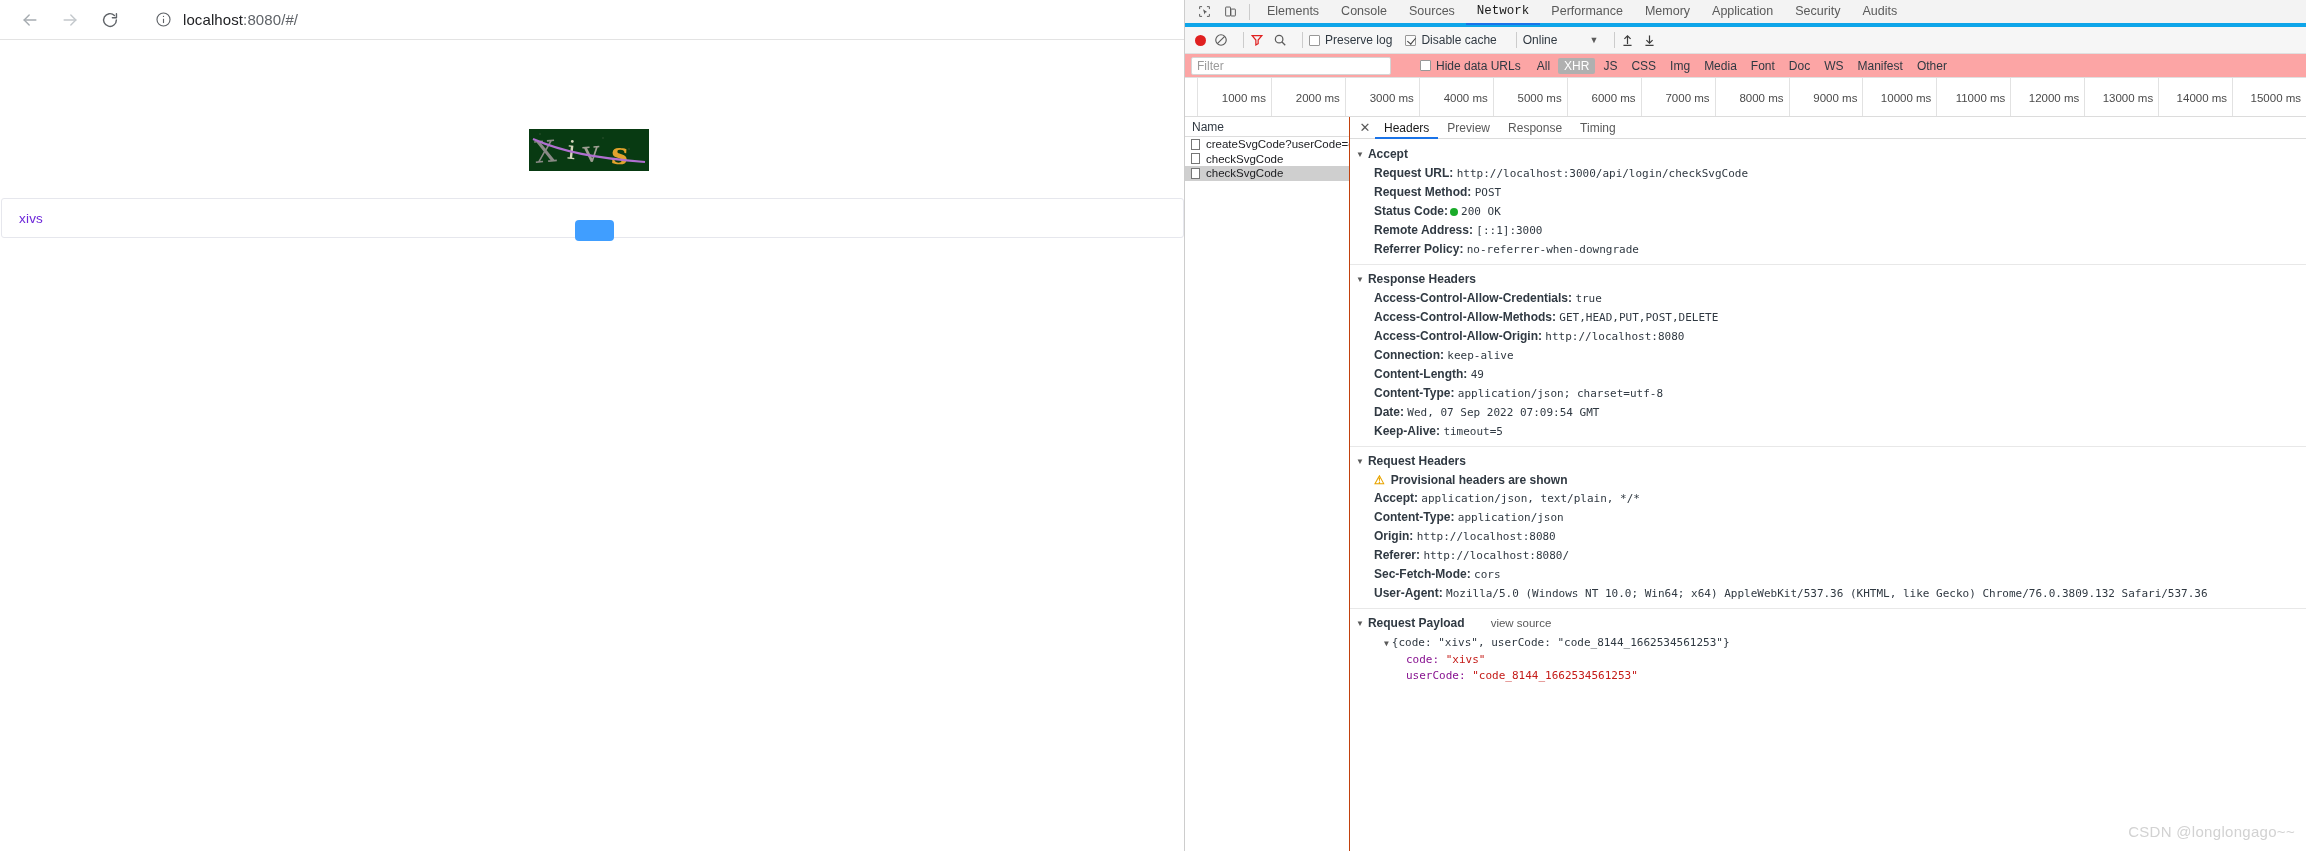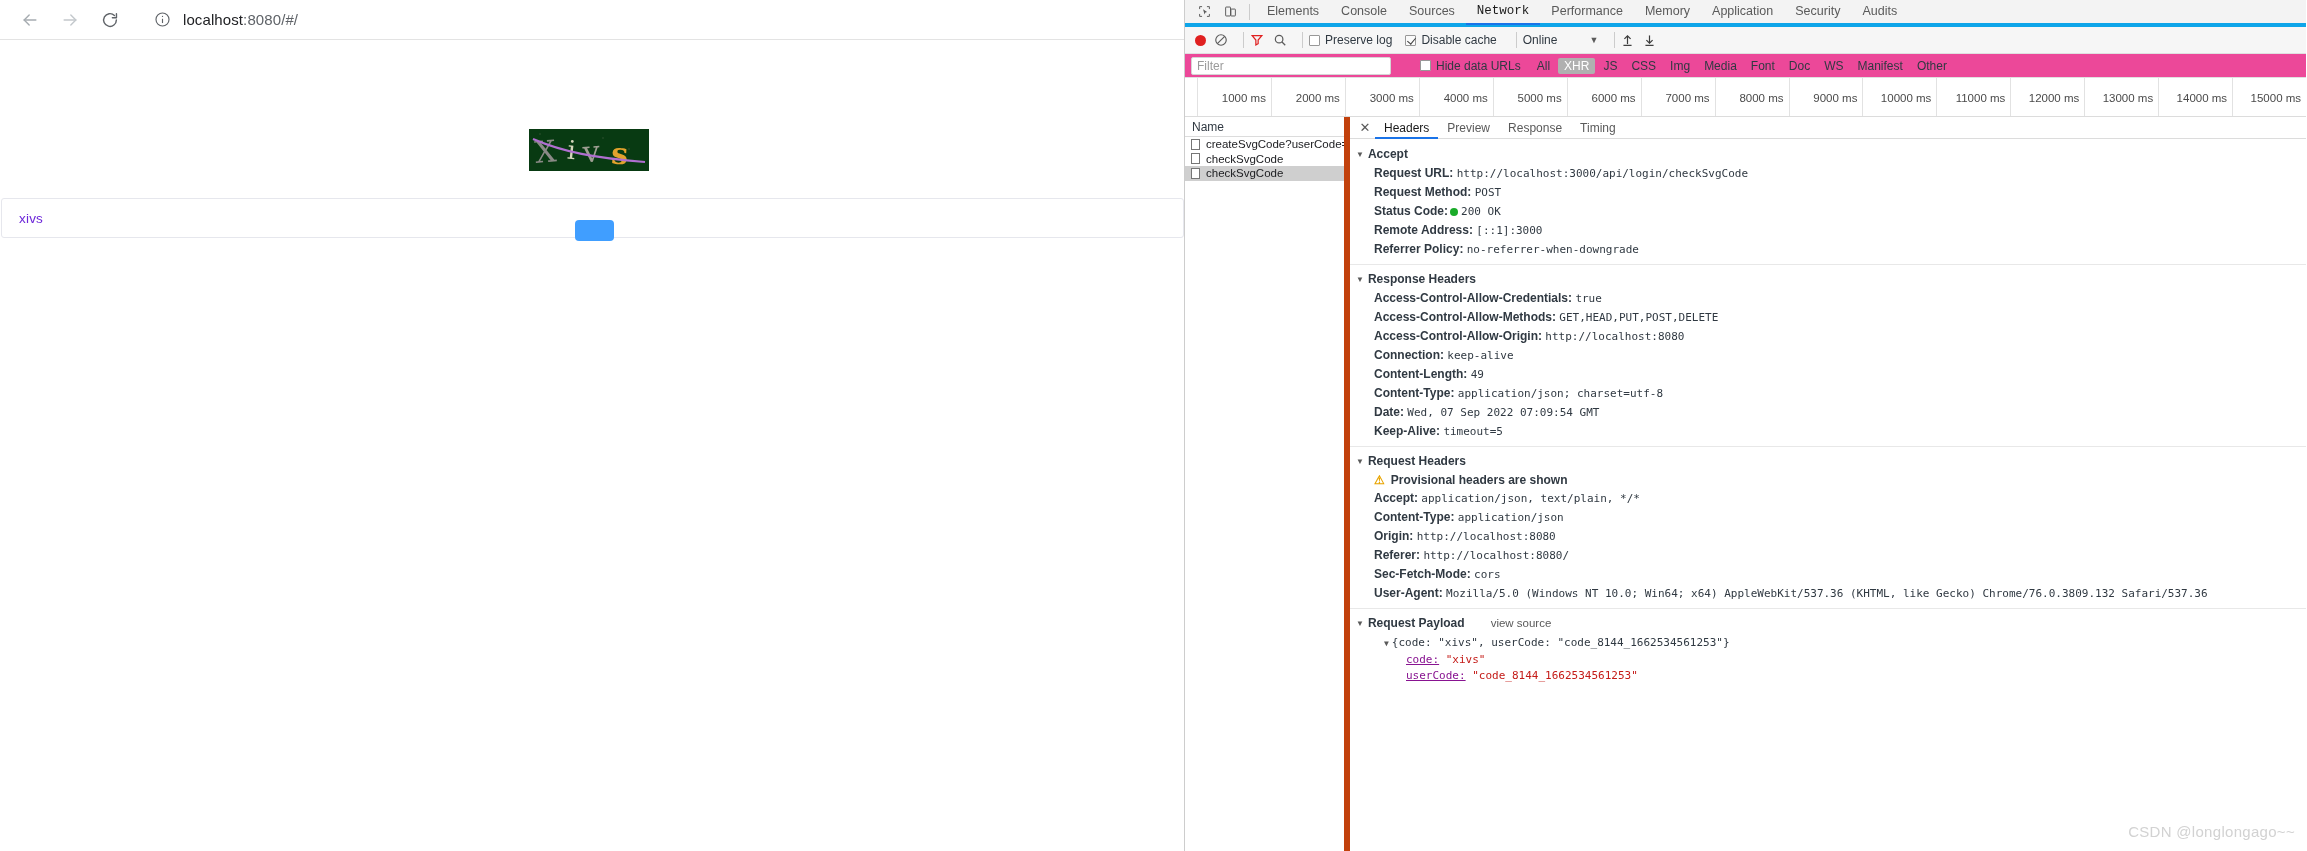--- a/index.html
+++ b/index.html
@@ -19,21 +19,21 @@
   .chrome-bar { height: 40px; display: flex; align-items: center; padding: 0 10px;
                 background: #fff; border-bottom: 1px solid #e3e3e3; }
   .nav-btn { width: 40px; height: 30px; display: flex; align-items: center;
              justify-content: center; color: #9aa0a6; }
   .nav-btn svg { display: block; }
   .nav-btn.back { color: #a6acb1; }
   .nav-btn.fwd { color: #c3c8cc; }
   .nav-btn.reload { color: #5f6368; }
   .omnibox { flex: 1; height: 28px; margin-left: 10px; background: #fff;
              border-radius: 14px; display: flex; align-items: center;
-             padding: 0 14px; font-size: 15px; color: #202124; }
+             padding: 0 14px; font-size: 15px; color: #202124; text-align: right; }
   .info-icon { width: 18px; height: 18px; margin-right: 11px; flex: none;
                color: #5f6368; }
   .url { letter-spacing: .1px; font-size: 15px; }
   .url .host { color: #202124; }
   .url .dim { color: #5f6368; }
 
   .page { position: relative; height: 811px; background: #fff; }
 
   .captcha { position: absolute; left: 529px; top: 89px; width: 120px; height: 42px;
              background: #083a12; overflow: hidden; }
@@ -74,39 +74,39 @@
          margin-right: 5px; border-radius: 1px; position: relative; flex: none; }
   .box.on { background: #fafafa; }
   .box.on::after { content: ""; position: absolute; left: 3px; top: 0px; width: 4px;
                    height: 7px; border: solid #3c3c3c; border-width: 0 1.6px 1.6px 0;
                    transform: rotate(40deg); }
   .throttle { display: flex; align-items: center; font-size: 12px; color: #303942;
               margin-right: 10px; gap: 12px; }
   .caret { margin-left: 20px; font-size: 9px; color: #5a5a5a; }
 
   .dt-filterbar { height: 24px; display: flex; align-items: center;
-                  border-bottom: 1px solid #e0e0e0; background: #ec4899; padding-left: 6px; }
+                  border-bottom: 1px solid #e0e0e0; background: #fca5a5; padding-left: 6px; }
   .filter-input { width: 200px; height: 18px; border: 1px solid #d5d5d5; background: #fff;
                   border-radius: 2px; font-size: 12px; color: #9b9b9b; padding: 0 5px;
                   display: flex; align-items: center; }
   .ftypes { display: flex; align-items: center; margin-left: 15px; }
   .ftype { padding: 1px 6px; font-size: 12px; color: #303942; margin-right: 2px;
            border-radius: 2px; cursor: pointer; white-space: nowrap; }
   .ftype.sel { background: #b0b0b0; color: #fff; }
 
   .dt-ruler { height: 39px; display: flex; border-bottom: 1px solid #dcdcdc;
               background: #fff; position: relative; }
   .ruler-pad { width: 12px; flex: none; }
   .tick { flex: 1; border-left: 1px solid #e2e2e2; position: relative; }
   .tick span { position: absolute; right: 5px; bottom: 12px; font-size: 11.5px;
                color: #4a4a4a; white-space: nowrap; }
 
   .dt-body { flex: 1; display: flex; min-height: 0; }
 
-  .req-panel { width: 165px; flex: none; border-right: 6px solid #c2410c;
+  .req-panel { width: 165px; flex: none; border-right: 1px solid #c2410c;
                background: #fff; display: flex; flex-direction: column; }
   .req-head { height: 20px; border-bottom: 1px solid #dcdcdc; font-size: 12px;
               color: #303942; padding-left: 7px; line-height: 20px; background: #fff; }
   .req-row { height: 14.5px; display: flex; align-items: center; padding-left: 6px;
              font-size: 11.5px; color: #202124; cursor: pointer; overflow: hidden;
              white-space: nowrap; }
   .req-row.sel { background: #cfcfcf; }
   .req-ico { width: 9px; height: 11px; border: 1px solid #767676; background: #fff;
              margin-right: 6px; flex: none; }
 
@@ -132,21 +132,21 @@
   .kv .v { font-family: "DejaVu Sans Mono", monospace; font-size: 11px;
            color: #303942; }
   .status-dot { display: inline-block; width: 8px; height: 8px; border-radius: 50%;
                 background: #1aab29; margin: 0 3px -0.5px 2px; }
   .warn { padding: 2px 0 2px 24px; font-size: 12px; font-weight: bold; color: #303942;
           display: flex; align-items: center; }
   .warn-ico { color: #e8a400; margin-right: 6px; font-size: 12px; }
   .payload { padding: 2px 0 0 34px; font-family: "DejaVu Sans Mono", monospace;
              font-size: 11px; line-height: 16px; color: #303942; }
   .payload .tri { font-size: 8px; color: #5a5a5a; margin-right: 3px; }
-  .payload .key { color: #881391; text-decoration: underline; }
+  .payload .key { color: #881391; }
   .payload .str { color: #c41a16; }
   .payload .ind { padding-left: 22px; }
 
   .watermark { position: absolute; right: 12px; bottom: 11px; font-size: 15px;
                color: #d2d2d2; letter-spacing: .3px; }
 </style>
 </head>
 <body>
 
 <div class="screen">

